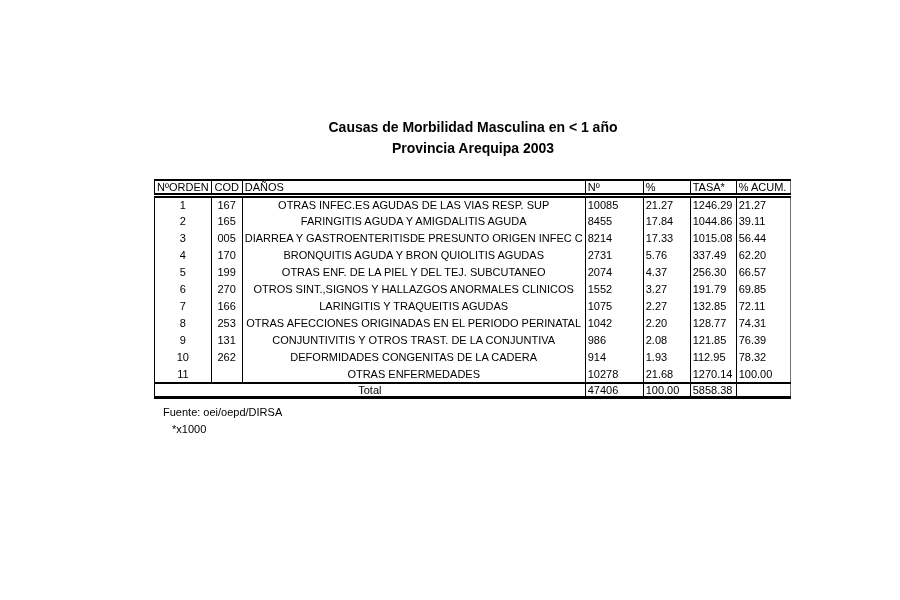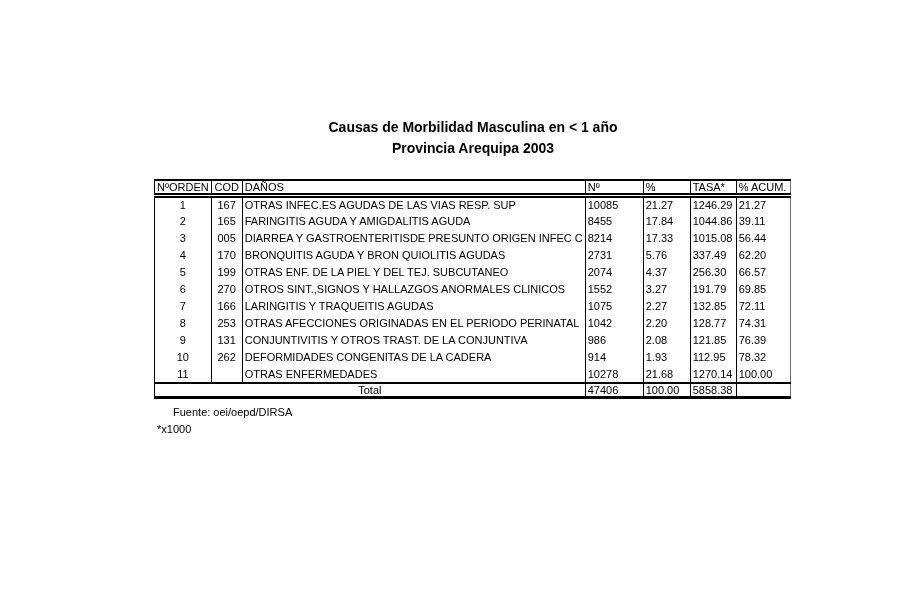--- a/index.html
+++ b/index.html
@@ -52,33 +52,33 @@
     text-align: left;
   }
   tbody tr { height: 17px; }
   tfoot tr { height: 14px; }
   tfoot td {
     border-top: 2px solid #000;
     border-bottom: 3px solid #000;
   }
   .cell-orden { text-align: center; font-weight: bold; }
   .cell-cod   { text-align: center; }
-  .cell-danos { text-align: left; white-space: pre; }
+  .cell-danos { text-align: center; white-space: pre; }
   .cell-num   { text-align: left; }
   .total-label { text-align: center; font-weight: bold; }
 
   .fuente-note {
     position: absolute;
-    left: 157px; top: 406px;
+    left: 147px; top: 406px;
     font-size: 11px;
     padding-left: 16px;
   }
   .footnote {
     position: absolute;
-    left: 157px; top: 423px;
+    left: 172px; top: 423px;
     font-size: 11px;
   }
 </style>
 </head>
 <body>
 
 <div class="page">
 
   <div class="title-block">
     <div>Causas de Morbilidad Masculina en &lt; 1 año</div>

